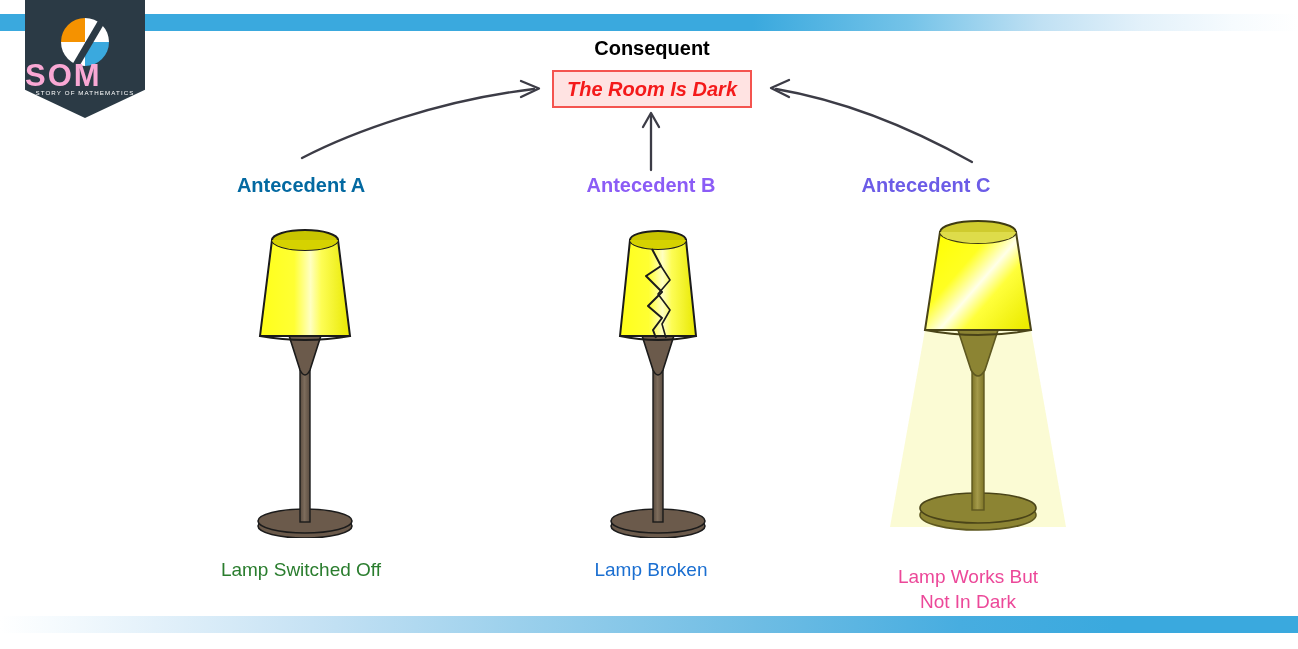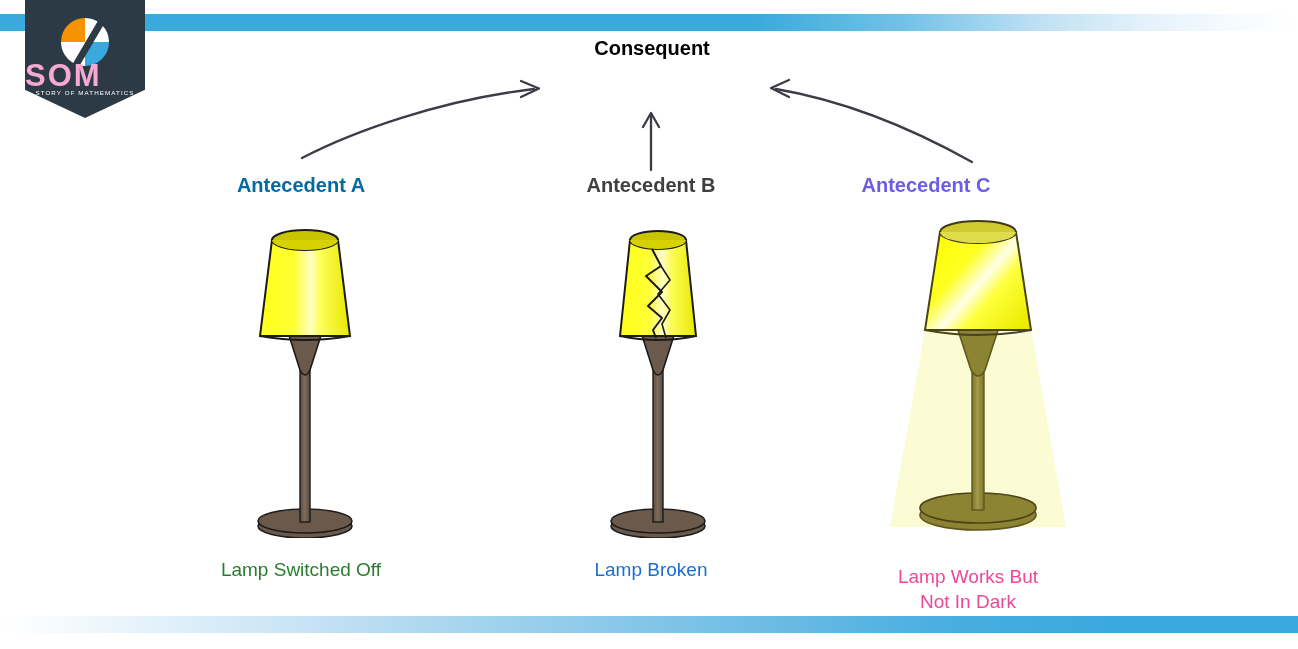--- a/index.html
+++ b/index.html
@@ -139,21 +139,21 @@
   
   .ant-label {
     position: absolute;
     width: 300px;
     top: 174px;
     text-align: center;
     font-size: 20px;
     font-weight: bold;
   }
   .ant-a { left: 151px; color: #0369a1; }
-  .ant-b { left: 501px; color: #404040; }
+  .ant-b { left: 501px; color: #8b5cf6; }
   .ant-c { left: 776px; color: #6c5ce7; }
 
   
   .caption {
     position: absolute;
     width: 300px;
     text-align: center;
     font-size: 19px;
     line-height: 25px;
   }
@@ -183,20 +183,23 @@
       <path d="M26 26 L50 26 A24 24 0 0 0 26 2 Z" fill="#ffffff"></path>
       <path d="M26 26 L2 26 A24 24 0 0 0 26 50 Z" fill="#ffffff"></path>
       <path d="M26 26 L26 50 A24 24 0 0 0 50 26 Z" fill="#3aa9de"></path>
       <path d="M40 3 L13 49 L21 49 L48 3 Z" fill="#2b3a45"></path>
     </svg>
     <div class="logo-som">SOM</div>
     <div class="logo-tag">STORY OF MATHEMATICS</div>
   </div>
 
   <div class="consequent-label">Consequent</div>
+  <div class="consequent-box">
+    <span class="consequent-text">The Room Is Dark</span>
+  </div>
 
   <svg class="arrows" viewBox="0 0 1298 649">
 
     <g>
       <path d="M302,158 C352,132 440,100 534,89" fill="none" stroke="#3c3c46" stroke-width="2.3" stroke-linecap="round"></path>
       <path d="M521,81 L539,88.5 L521,97" fill="none" stroke="#3c3c46" stroke-width="2.3" stroke-linecap="round" stroke-linejoin="round"></path>
     </g>
 
     <g>
       <path d="M651,170 L651,116" fill="none" stroke="#3c3c46" stroke-width="2.3" stroke-linecap="round"></path>

